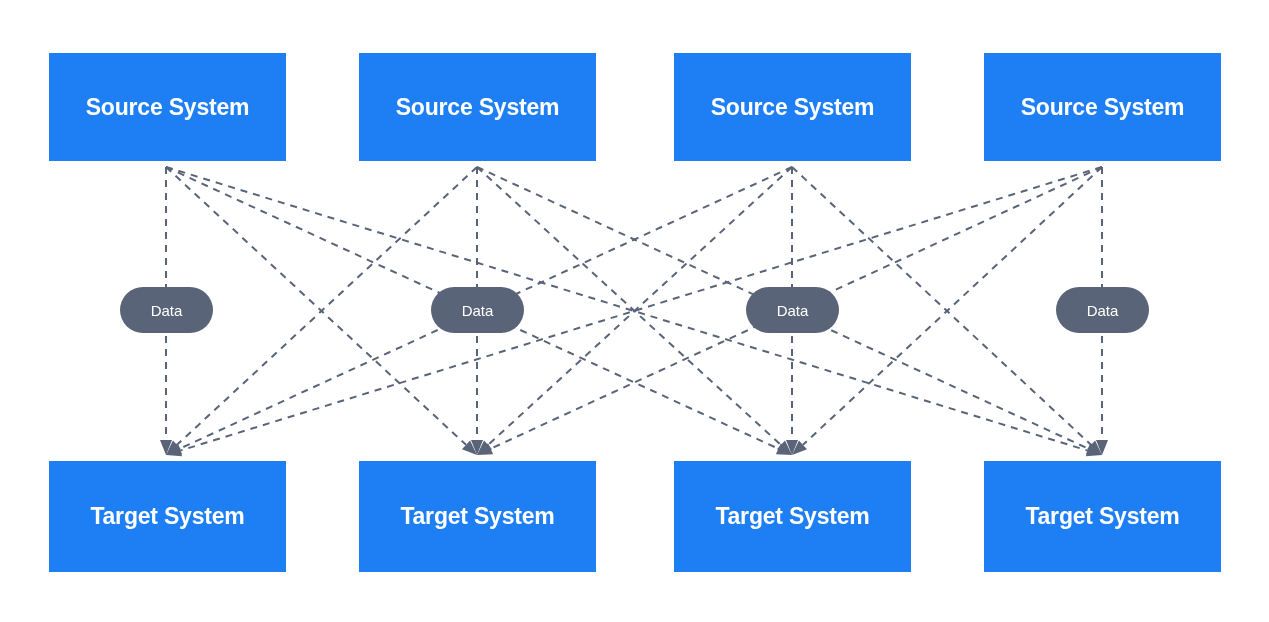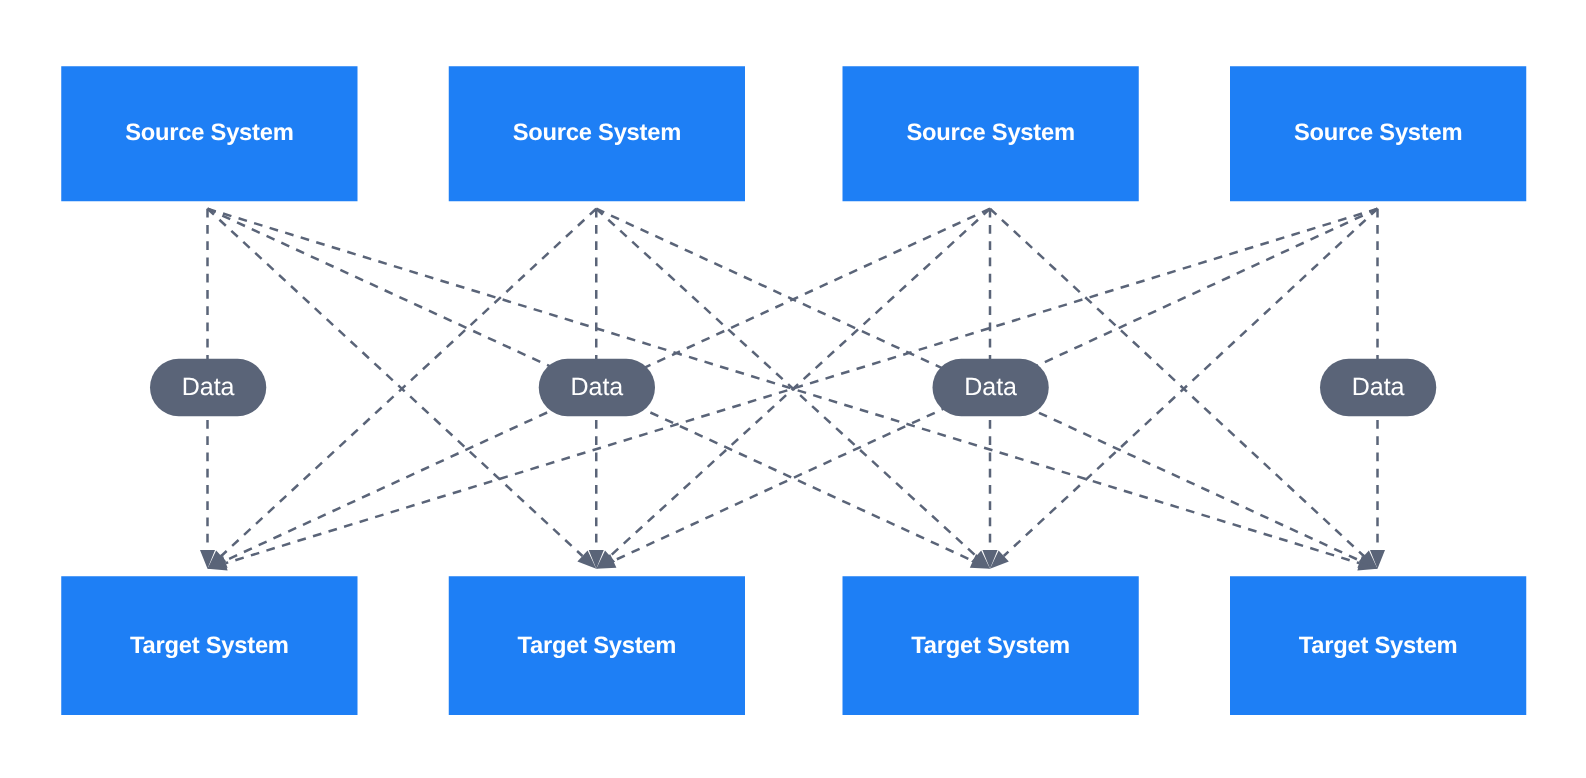--- a/index.html
+++ b/index.html
@@ -33,35 +33,35 @@
   }
 
   .node-box {
     position: absolute;
     display: flex;
     align-items: center;
     justify-content: center;
     background: #1E7FF5;
     color: #ffffff;
     font-weight: bold;
-    font-size: 19px;
+    font-size: 23px;
     letter-spacing: -0.2px;
     z-index: 2;
     font-family: "Liberation Sans", sans-serif;
   }
 
   .data-pill {
     position: absolute;
     display: flex;
     align-items: center;
     justify-content: center;
     background: #5A6478;
     color: #ffffff;
     border-radius: 999px;
-    font-size: 20px;
+    font-size: 15px;
     font-weight: normal;
     z-index: 3;
     font-family: "Liberation Sans", sans-serif;
   }
 </style>
 </head>
 <body>
 
 <div id="canvas">
 

